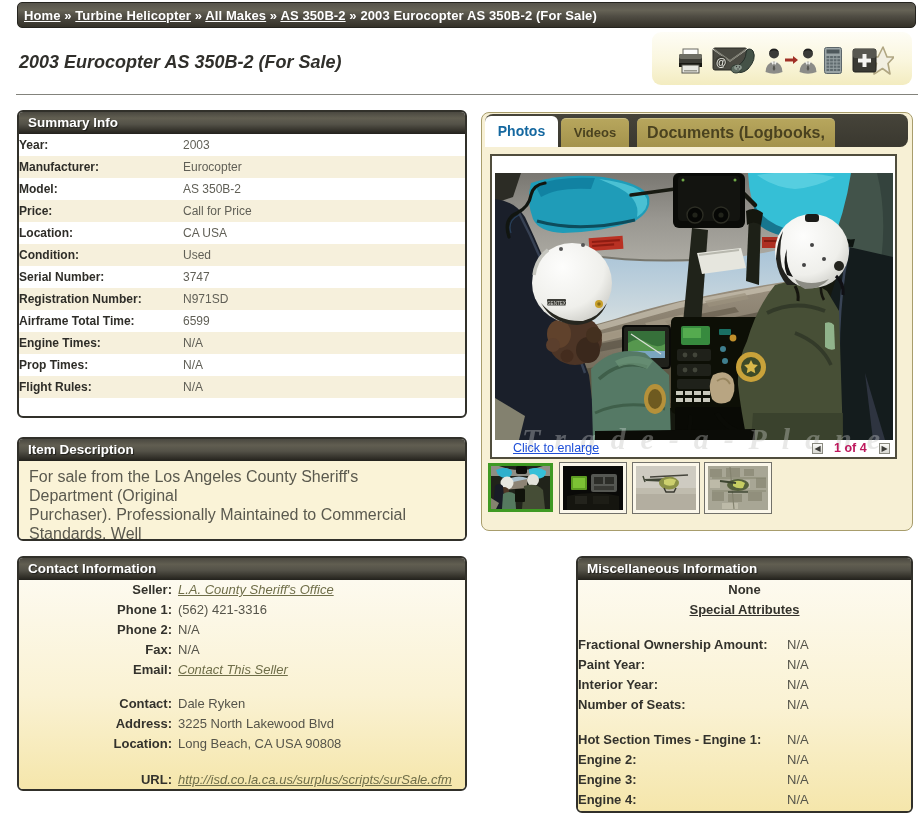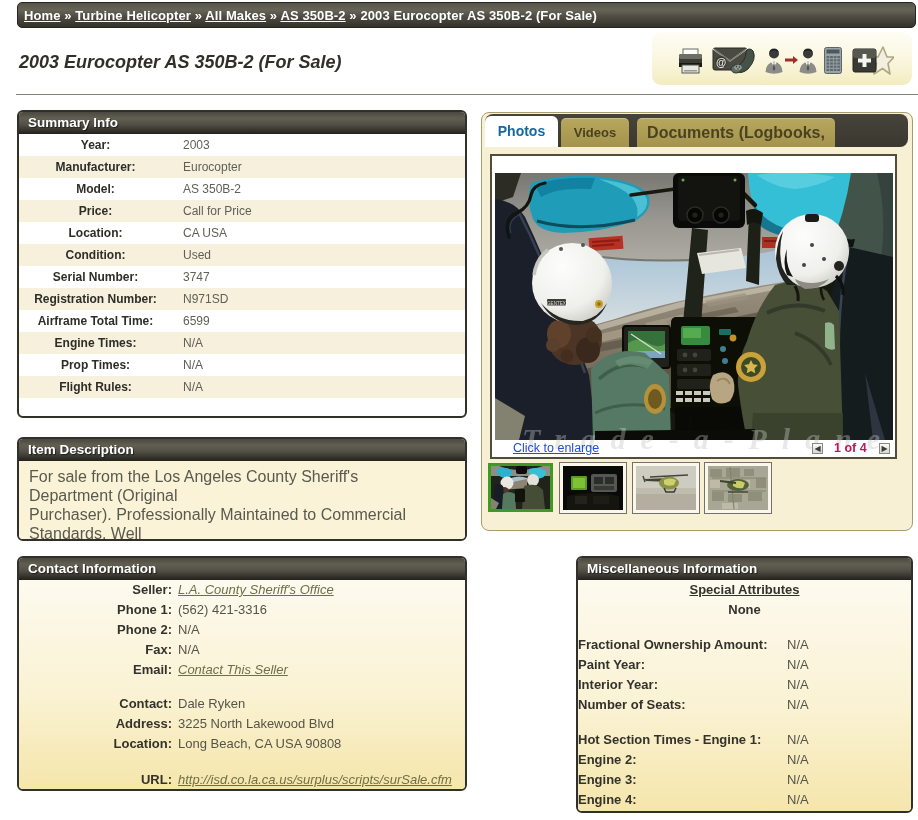--- a/index.html
+++ b/index.html
@@ -17,21 +17,21 @@
 
 
 .panel{position:absolute;box-sizing:border-box;border:2px solid #31302a;border-radius:6px;background:#fff;overflow:hidden;}
 .ph{height:22px;line-height:21px;padding-left:9px;color:#fff;font-size:13.5px;font-weight:bold;
  text-shadow:1px 1px 1px rgba(0,0,0,0.55);
  background:linear-gradient(180deg,#4a4840 0%,#615e51 28%,#545248 55%,#302e27 88%,#22211c 100%);}
 
 
 #summary{left:17px;top:110px;width:450px;height:308px;}
 .srow{display:flex;height:22px;line-height:22px;font-size:12px;}
-.srow .l{flex:0 0 153px;text-align:center;font-weight:bold;color:#2e2d28;}
+.srow .l{flex:0 0 153px;text-align:left;font-weight:bold;color:#2e2d28;}
 .srow .v{padding-left:11px;color:#605f56;}
 .srow.odd{background:#f6f0dc;}
 
 
 #itemdesc{left:17px;top:437px;width:450px;height:104px;}
 #itemdesc .body{background:#faf3d7;height:78px;padding:6px 28px 0 10px;font-size:16px;line-height:19px;color:#5a594e;}
 
 
 #contact{left:17px;top:556px;width:450px;height:235px;}
 #contact .body{height:209px;background:linear-gradient(180deg,#fdfaef 0%,#faf2d3 55%,#f5e6ab 100%);}
@@ -260,22 +260,22 @@
 <div class="crow">
         <div class="l">URL:</div>
         <div class="v"><a>http://isd.co.la.ca.us/surplus/scripts/surSale.cfm</a></div>
       </div>
 </div>
 </div>
 
 <div class="panel" id="misc">
 <div class="ph">Miscellaneous Information</div>
 <div class="body">
+<div class="mcenter">None</div>
 <div class="mcenter" style="text-decoration:underline;">Special Attributes</div>
-<div class="mcenter">None</div>
 <div class="sp15"></div>
 <div class="mrow">
         <div class="l">Fractional Ownership Amount:</div>
         <div class="v">N/A</div>
       </div>
 <div class="mrow">
         <div class="l">Paint Year:</div>
         <div class="v">N/A</div>
       </div>
 <div class="mrow">

